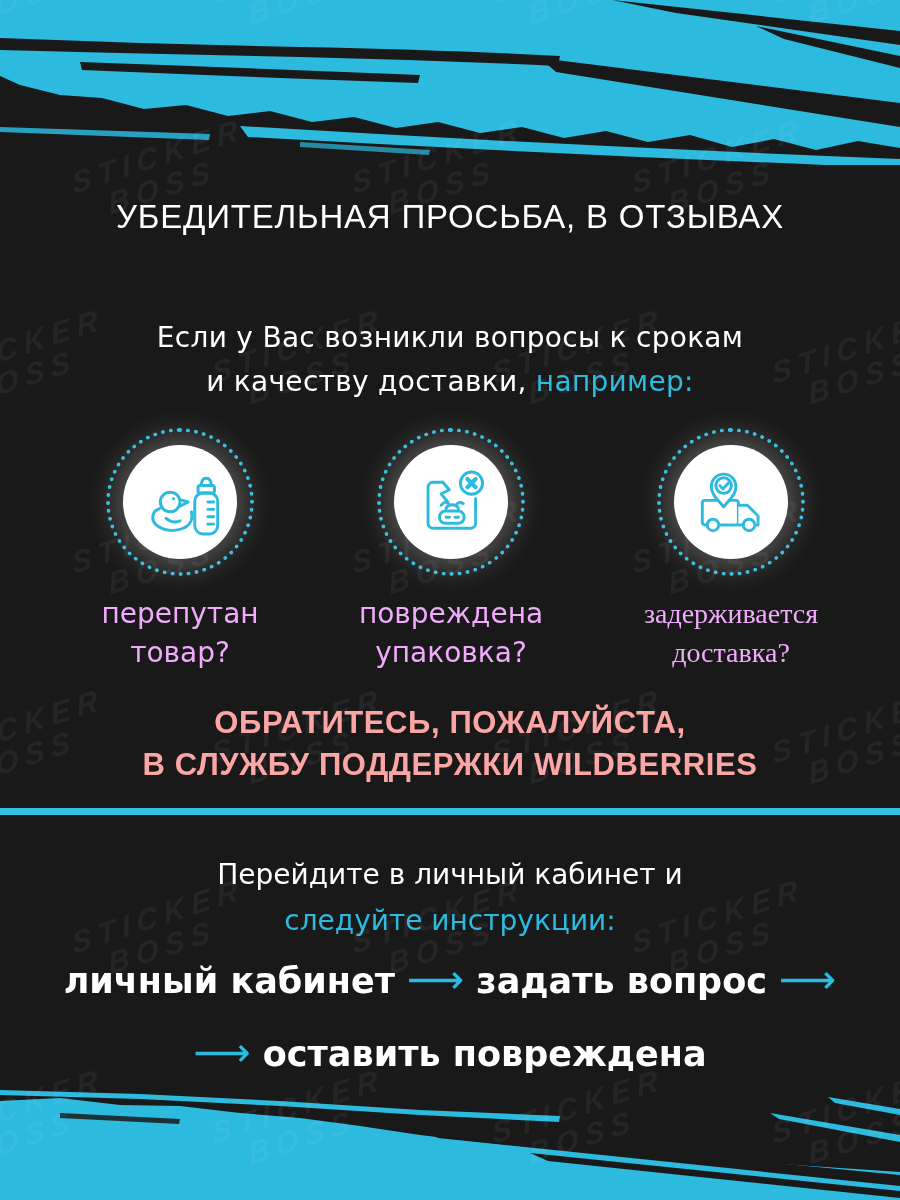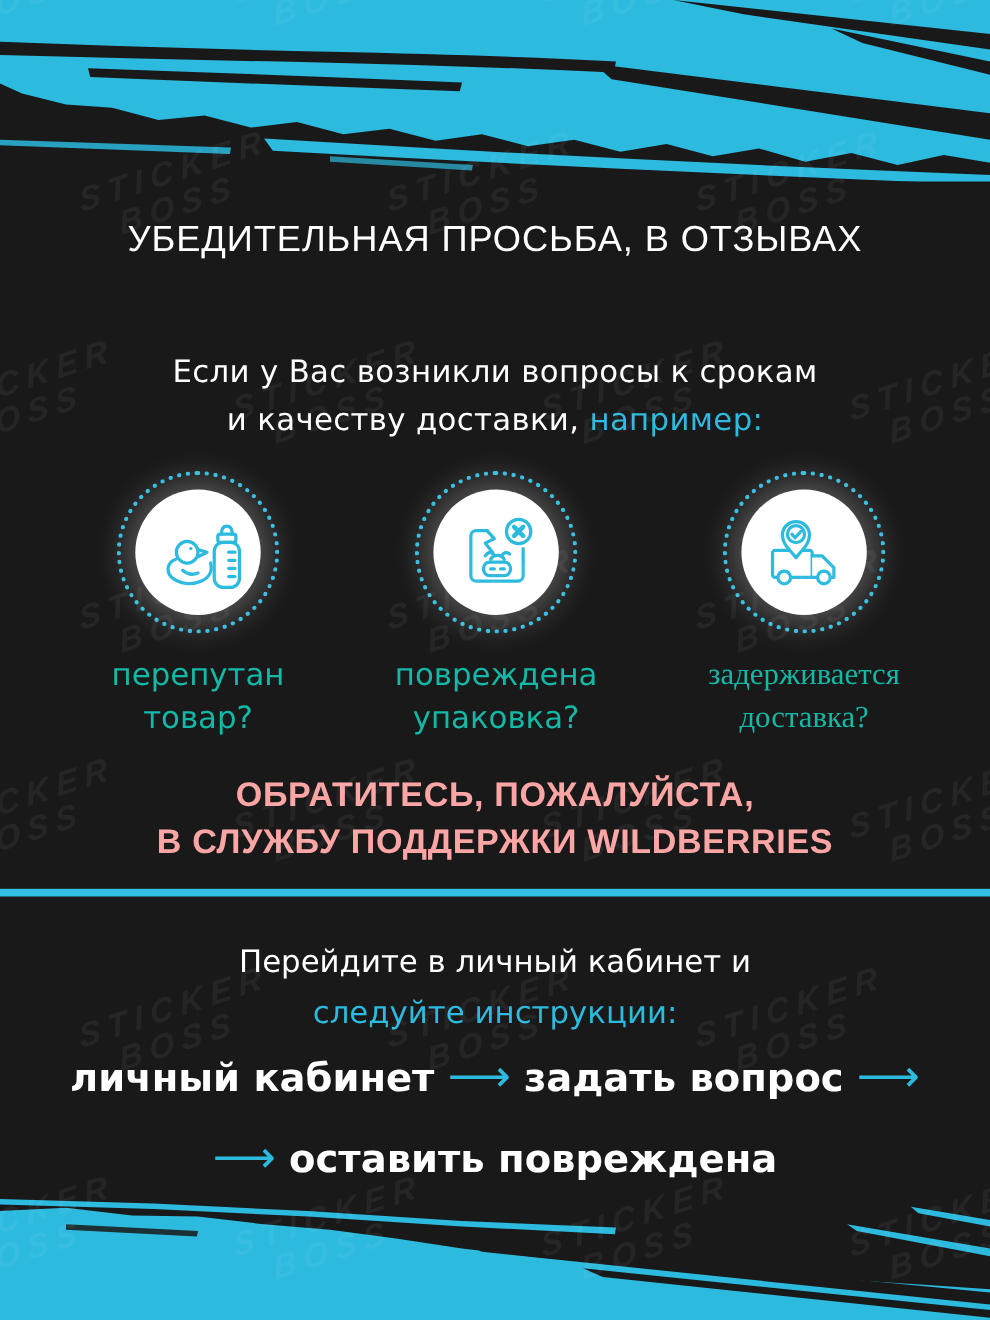--- a/index.html
+++ b/index.html
@@ -28,21 +28,21 @@
   .issue-col.c2{left:591px;font-family:Liberation Serif, serif;}
   .icon-ring{
     width:140px;height:140px;margin:0 auto;border-radius:50%;
     border:4px dotted #2cbade;display:flex;align-items:center;justify-content:center;
   }
   .icon-circle{
     width:114px;height:114px;border-radius:50%;background:#fff;
     box-shadow:0 0 30px 8px rgba(255,255,255,.28);
     display:flex;align-items:center;justify-content:center;
   }
-  .issue-label{margin-top:18px;color:#14b8a6;font-size:28px;line-height:39px;}
+  .issue-label{margin-top:18px;color:#f0abfc;font-size:28px;line-height:39px;}
   .support-heading{
     top:702px;text-align:center;color:#fca5a5;
     font-family:"Liberation Sans",sans-serif;font-weight:bold;
     font-size:31px;line-height:42px;letter-spacing:.6px;z-index:3;
   }
   .divider{position:absolute;top:808px;left:0;width:900px;height:7px;background:#31c0e2;z-index:3;}
   .instructions{
     top:852px;text-align:center;color:#fff;
     font-size:28px;line-height:46px;z-index:3;
   }

